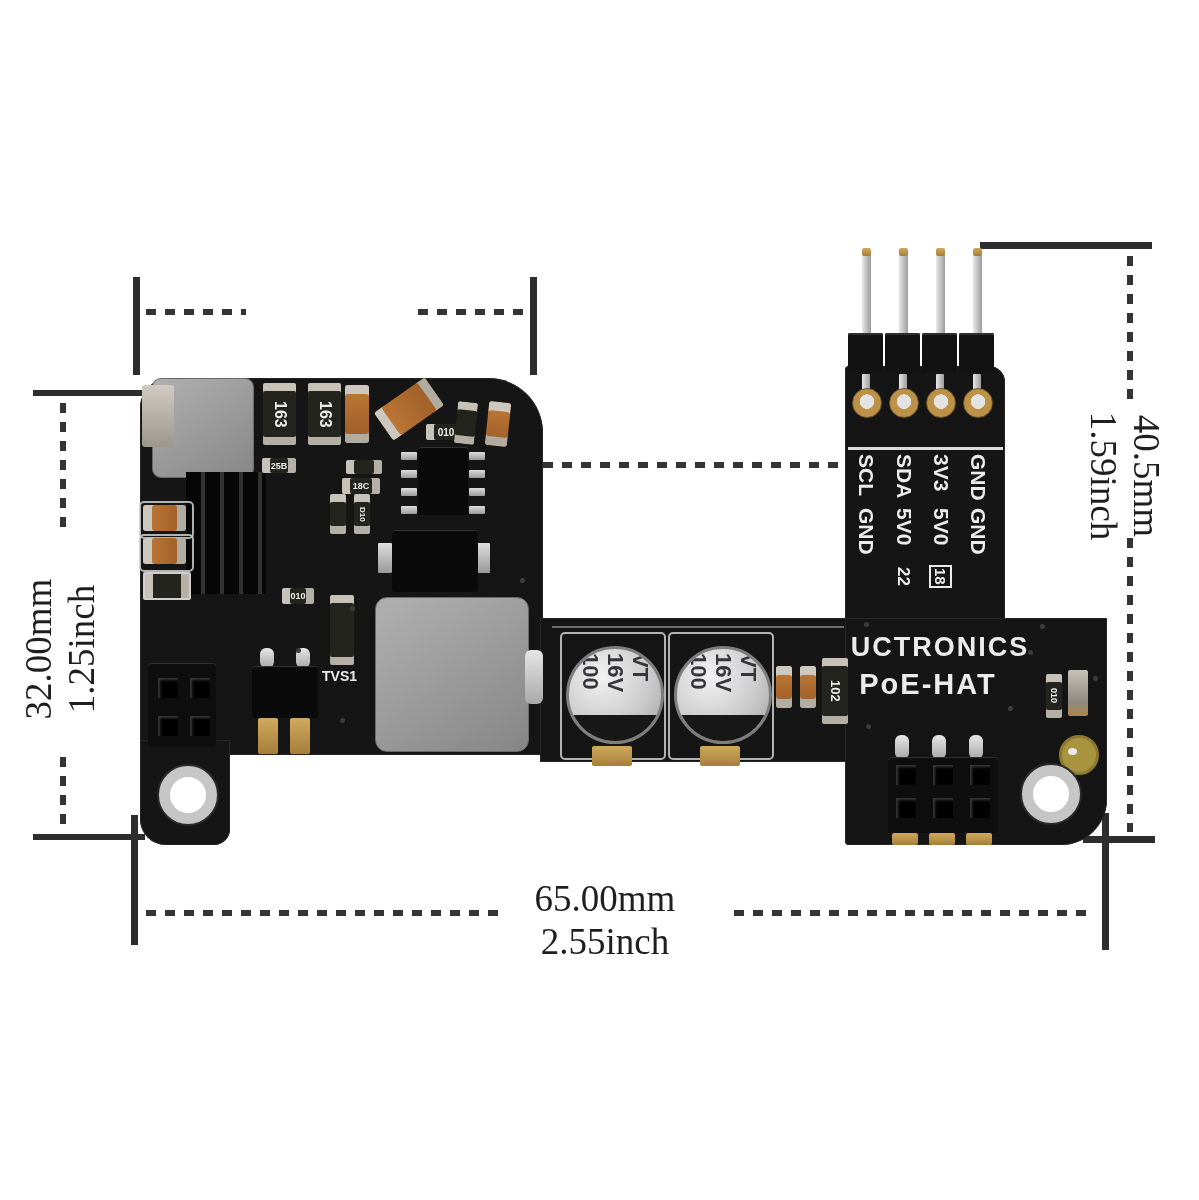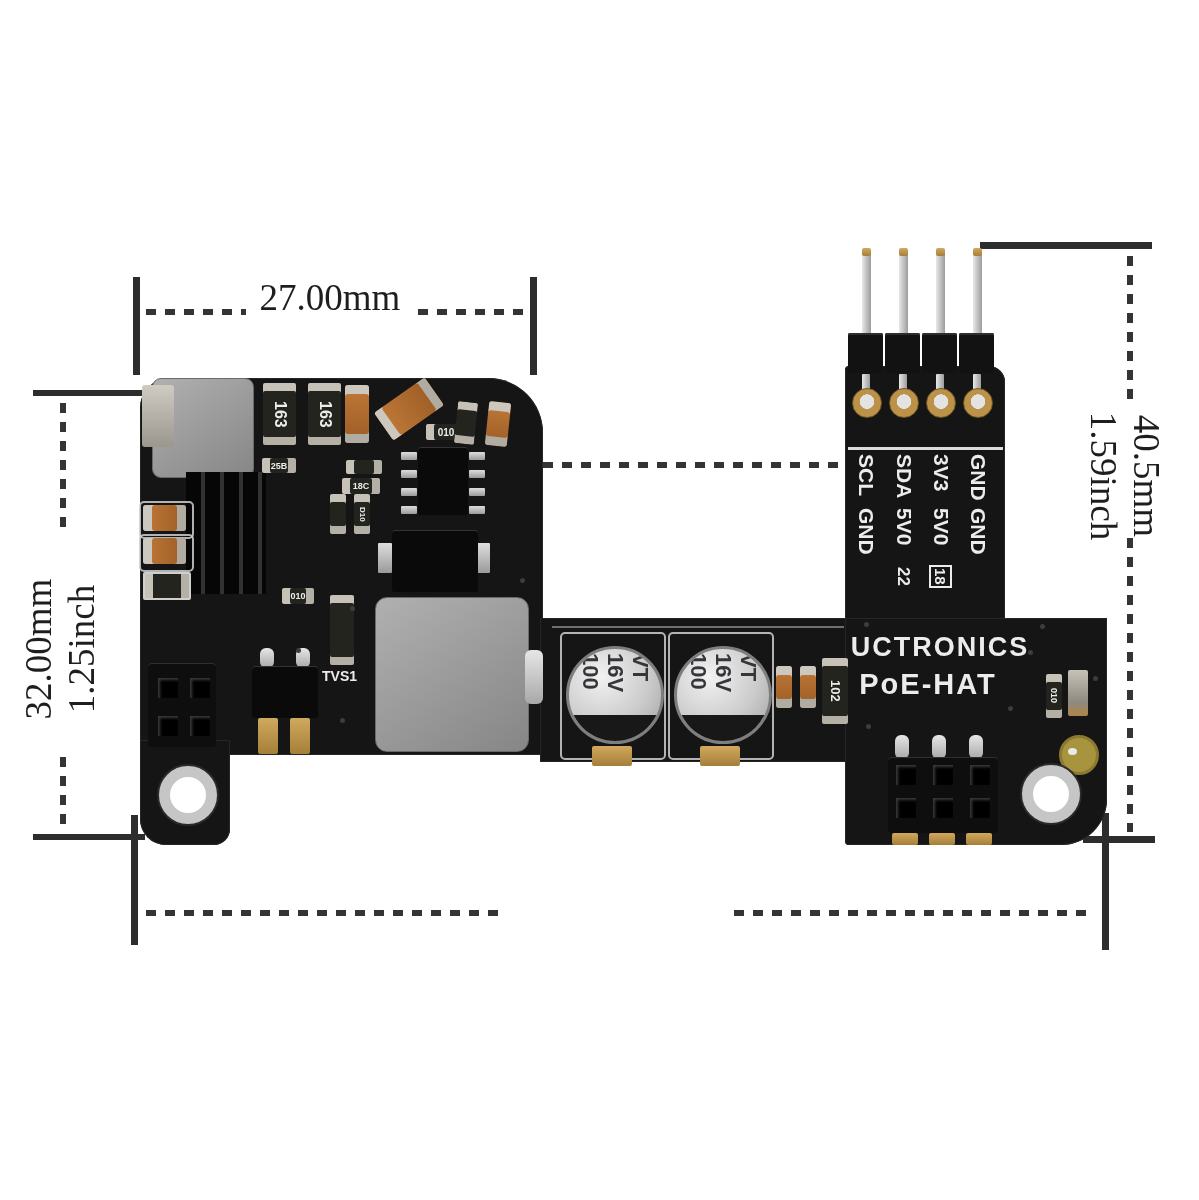--- a/index.html
+++ b/index.html
@@ -52,21 +52,20 @@
 </head>
 <body>
 
 <div class="stage">
 
   <div class="tickv d" style="left:133px;top:277px;height:98px;"></div>
   <div class="tickv d" style="left:530px;top:277px;height:98px;"></div>
   <div class="dashh d" style="left:146px;top:309px;width:100px;"></div>
   <div class="dashh d" style="left:418px;top:309px;width:110px;"></div>
   <div class="dimtxt" style="left:205px;top:276px;width:250px;">
-    <div>27.00mm</div>
   </div>
 
   <div class="dashh d" style="left:543px;top:462px;width:302px;"></div>
 
   <div class="tickh d" style="left:33px;top:390px;width:112px;"></div>
   <div class="tickh d" style="left:33px;top:834px;width:112px;"></div>
   <div class="dashv d" style="left:60px;top:403px;height:130px;"></div>
   <div class="dashv d" style="left:60px;top:757px;height:73px;"></div>
   <div class="dimtxt rotl" style="left:-50px;top:606px;width:220px;">
     <div>32.00mm</div>
@@ -79,20 +78,24 @@
   <div class="dashv d" style="left:1127px;top:538px;height:294px;"></div>
   <div class="dimtxt rotr" style="left:1015px;top:433px;width:220px;">
     <div>40.5mm</div>
     <div>1.59inch</div>
   </div>
 
   <div class="tickv d" style="left:131px;top:815px;height:130px;"></div>
   <div class="tickv d" style="left:1102px;top:813px;height:137px;"></div>
   <div class="dashh d" style="left:146px;top:910px;width:360px;"></div>
   <div class="dashh d" style="left:734px;top:910px;width:358px;"></div>
+  <div class="dimtxt" style="left:480px;top:877px;width:250px;">
+    <div>65.00mm</div>
+    <div>2.55inch</div>
+  </div>
 
   <div class="pcb" style="left:140px;top:378px;width:403px;height:377px;border-radius:30px 55px 0 0;"></div>
   <div class="pcb" style="left:140px;top:740px;width:90px;height:105px;border-radius:0 0 16px 26px;"></div>
   <div class="pcb" style="left:540px;top:618px;width:310px;height:144px;"></div>
   <div class="pcb" style="left:845px;top:366px;width:160px;height:256px;border-radius:4px 16px 0 0;"></div>
   <div class="pcb" style="left:845px;top:618px;width:262px;height:227px;border-radius:0 0 46px 4px;"></div>
 
   <div class="pinv" style="left:862px;top:250px;height:86px;"></div>
   <div class="pinv" style="left:899px;top:250px;height:86px;"></div>
   <div class="pinv" style="left:936px;top:250px;height:86px;"></div>

